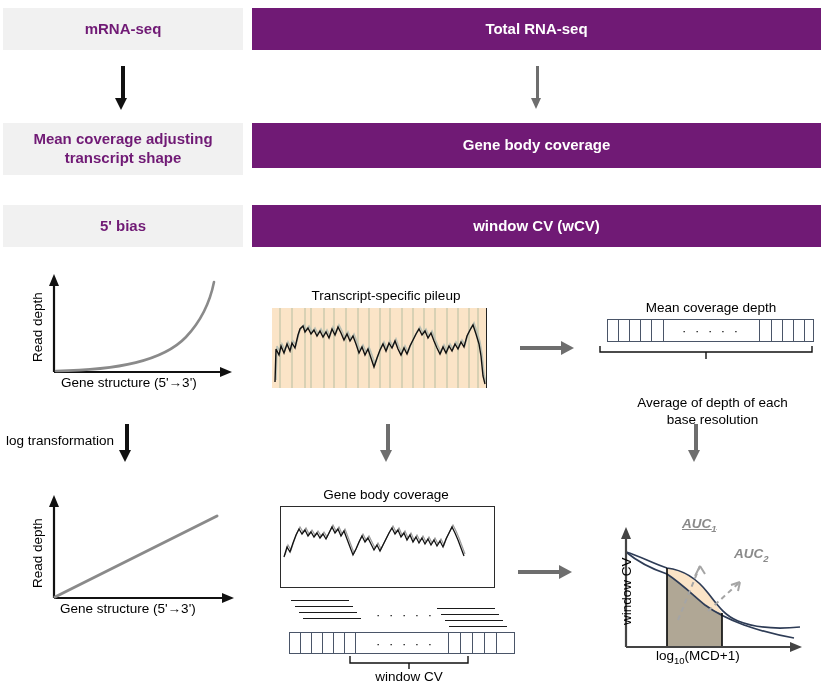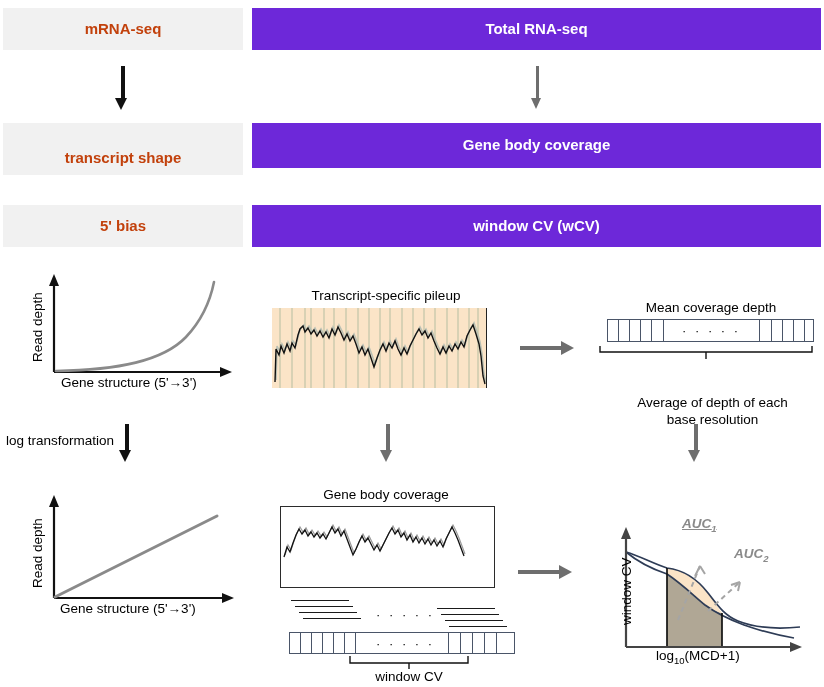--- a/index.html
+++ b/index.html
@@ -21,22 +21,22 @@
   .bar {
     position: absolute;
     display: flex;
     align-items: center;
     justify-content: center;
     text-align: center;
     font-weight: bold;
     font-size: 15px;
     line-height: 1.25;
   }
-  .bar-light { background: #f1f1f1; color: #c2410c; }
-  .bar-dark  { background: #6d28d9; color: #ffffff; }
+  .bar-light { background: #f1f1f1; color: #701a75; }
+  .bar-dark  { background: #701a75; color: #ffffff; }
   .arrow-shaft-v {
     position: absolute;
     width: 4px;
   }
   .arrow-head-v {
     position: absolute;
     width: 0; height: 0;
     border-left: 6px solid transparent;
     border-right: 6px solid transparent;
   }
@@ -146,21 +146,21 @@
   <div class="arrow-shaft-v" style="left:121px; top:66px; height:34px; background:#111111;"></div>
   <div class="arrow-head-v" style="left:115px; top:98px; border-top:12px solid #111111;"></div>
 </div>
 <div data-name="arrow-down-right-1">
   <div class="arrow-shaft-v" style="left:536px; top:66px; height:34px; background:#6e6e6e; width:3px;"></div>
   <div class="arrow-head-v" style="left:531px; top:98px; border-top:11px solid #6e6e6e; border-left-width:5px; border-right-width:5px;"></div>
 </div>
 
 <div class="bar bar-light caption-wrap" style="left:3px; top:123px; width:240px; height:52px;" data-name="box-mean-coverage-adjusting">
   <span data-name="box-mean-coverage-label">
-    <br>
+    <span data-name="box-mean-coverage-line1">Mean coverage adjusting</span><br>
     <span data-name="box-mean-coverage-line2">transcript shape</span>
   </span>
 </div>
 
 <div class="bar bar-dark" style="left:252px; top:123px; width:569px; height:45px;" data-name="box-gene-body-coverage">
   <span data-name="box-gene-body-coverage-label">Gene body coverage</span>
 </div>
 
 <div class="bar bar-light" style="left:3px; top:205px; width:240px; height:42px;" data-name="box-three-prime-bias">
   <span data-name="box-three-prime-bias-label">5' bias</span>

